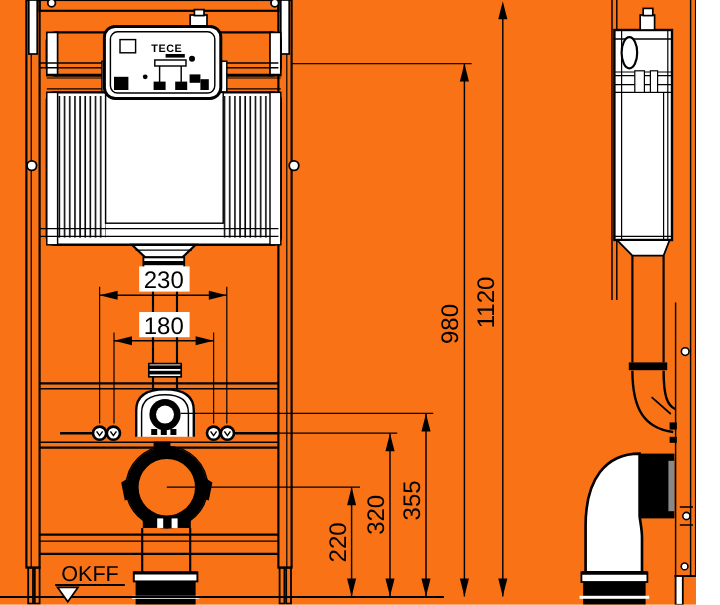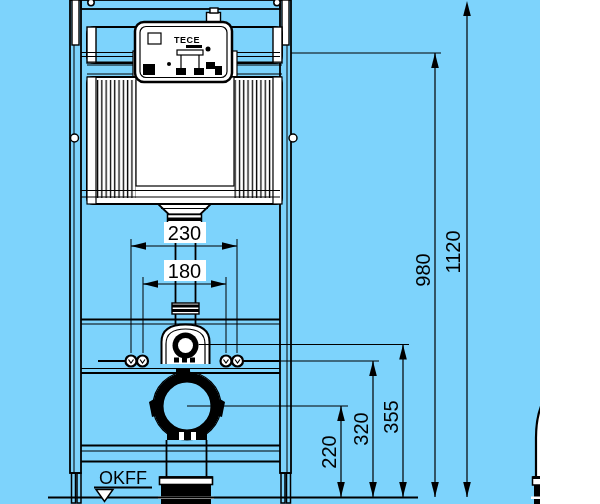--- a/index.html
+++ b/index.html
@@ -1,17 +1,17 @@
 <!DOCTYPE html>
 <html><head>
 <meta charset="utf-8">
 <style>
   html,body{margin:0;padding:0;background:#fff;}
-  .stage{position:relative;width:492px;height:504px;background:#7dd3fc;overflow:hidden;
-         font-family:"Liberation Sans", sans-serif;padding-left:48px;}
+  .stage{position:relative;width:580px;height:504px;background:#f97316;overflow:hidden;
+         font-family:"Liberation Sans", sans-serif;}
   svg{display:block;}
   text{font-family:"Liberation Sans", sans-serif;fill:#000;}
   .dim{font-size:20px;}
   .okff{font-size:18px;}
   .logo{font-size:9px;font-weight:bold;letter-spacing:0.5px;}
 </style>
 </head>
 <body>
 
 <div class="stage">

